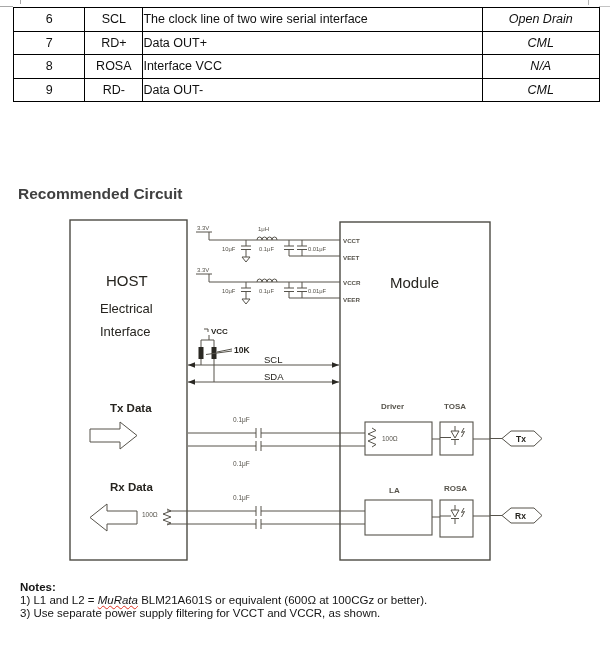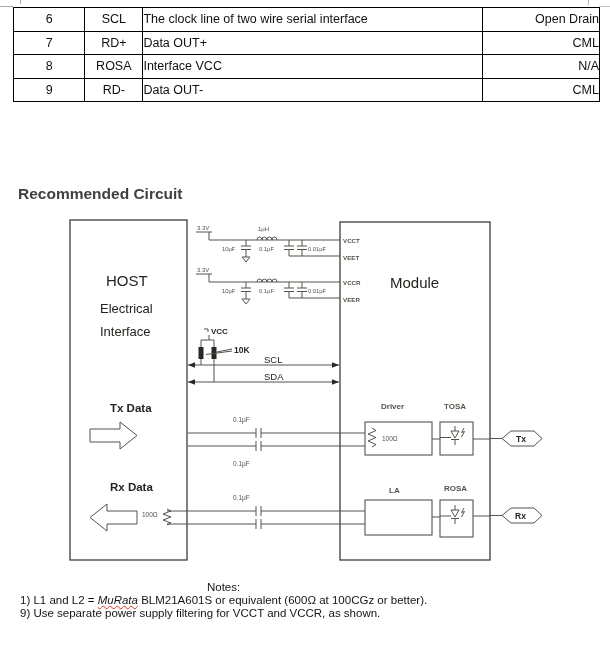--- a/index.html
+++ b/index.html
@@ -6,28 +6,28 @@
   #page{position:relative;width:610px;height:657px;background:#ffffff;overflow:hidden;
         font-family:"Liberation Sans",sans-serif;color:#111;}
 
   
   #pin-table{position:absolute;left:13px;top:7px;width:587px;border-collapse:collapse;table-layout:fixed;}
   #pin-table td{border:1.6px solid #000;height:22.5px;font-size:12.5px;color:#101010;
                 vertical-align:middle;padding:0;white-space:nowrap;overflow:hidden;}
   #pin-table td.c-pin{width:70px;text-align:center;}
   #pin-table td.c-sym{width:57px;text-align:center;}
   #pin-table td.c-desc{width:337px;text-align:left;padding-left:0;}
-  #pin-table td.c-logic{width:116px;text-align:right;}
+  #pin-table td.c-logic{width:116px;text-align:center;font-style:italic;}
 
   
   #section-title{position:absolute;left:18px;top:185px;font-size:15.5px;font-weight:bold;color:#404040;}
 
   
   #notes{position:absolute;left:20px;top:581px;font-size:11.5px;line-height:13px;color:#151515;white-space:nowrap;}
-  #notes .bold{font-weight:normal;text-align:center;}
+  #notes .bold{font-weight:bold;}
   .sp{text-decoration-line:underline;text-decoration-style:wavy;text-decoration-color:#e03020;text-decoration-thickness:1px;font-style:italic;}
 
   
   .artifact{position:absolute;background:#a8a8a8;}
 
   
   #circuit{position:absolute;left:0;top:0;}
   .wire{stroke:#56534b;stroke-width:1;fill:none;}
   .box{stroke:#4c4a44;stroke-width:1.4;fill:none;}
   .smbox{stroke:#56534b;stroke-width:1.1;fill:none;}
@@ -179,16 +179,16 @@
       <path class="wire" d="M440,516 H451 M455,505 V510 M451,510 H459 L455,517 L451,510 M451,518.5 H459 M455,518.5 V524 M464,508 l-2.5,4.5 l3,-1 l-3,5.5"></path>
       <path class="wire" d="M432,517 H440 M473,516 H490 M490,515.5 H502"></path>
       <polygon class="wire" points="502,515.5 511,508 534,508 542,515.5 534,523 511,523"></polygon>
       <text class="lbl-big" x="515" y="519" font-size="8.5" font-weight="600">Rx</text>
     </g>
   </svg>
 
   <div id="notes">
     <div class="bold">Notes:</div>
     <div><span>1) L1 and L2 = </span><span class="sp">MuRata</span><span> BLM21A601S or equivalent (600Ω at 100CGz or better).</span></div>
-    <div>9) Use separate power supply filtering for VCCT and VCCR, as shown.</div>
+    <div>3) Use separate power supply filtering for VCCT and VCCR, as shown.</div>
   </div>
 
 </div>
 
 </body></html>

